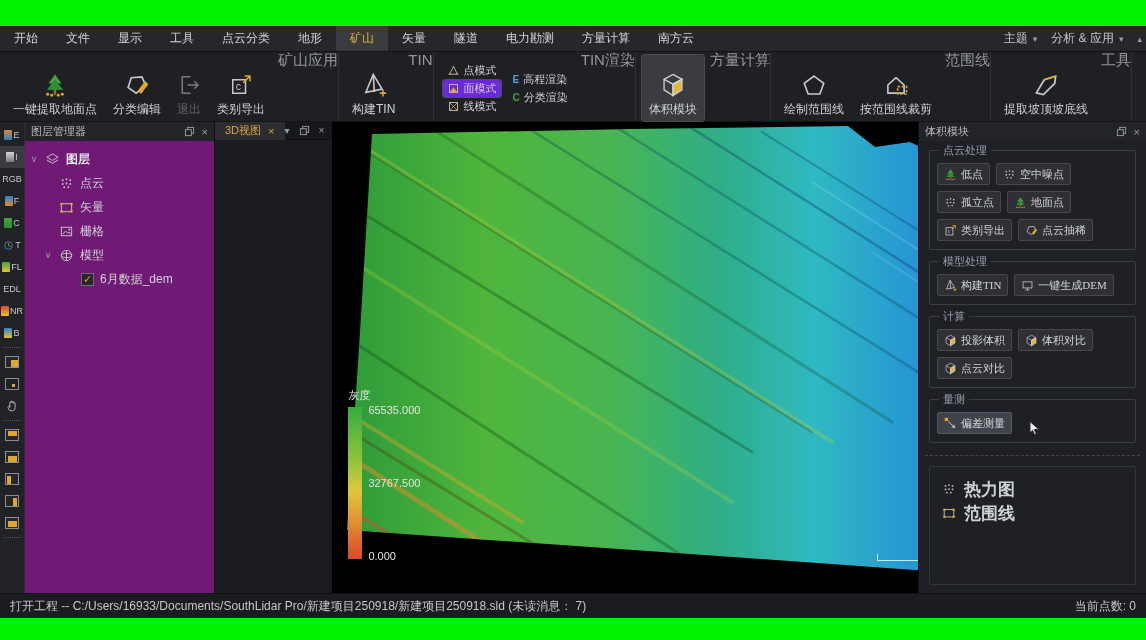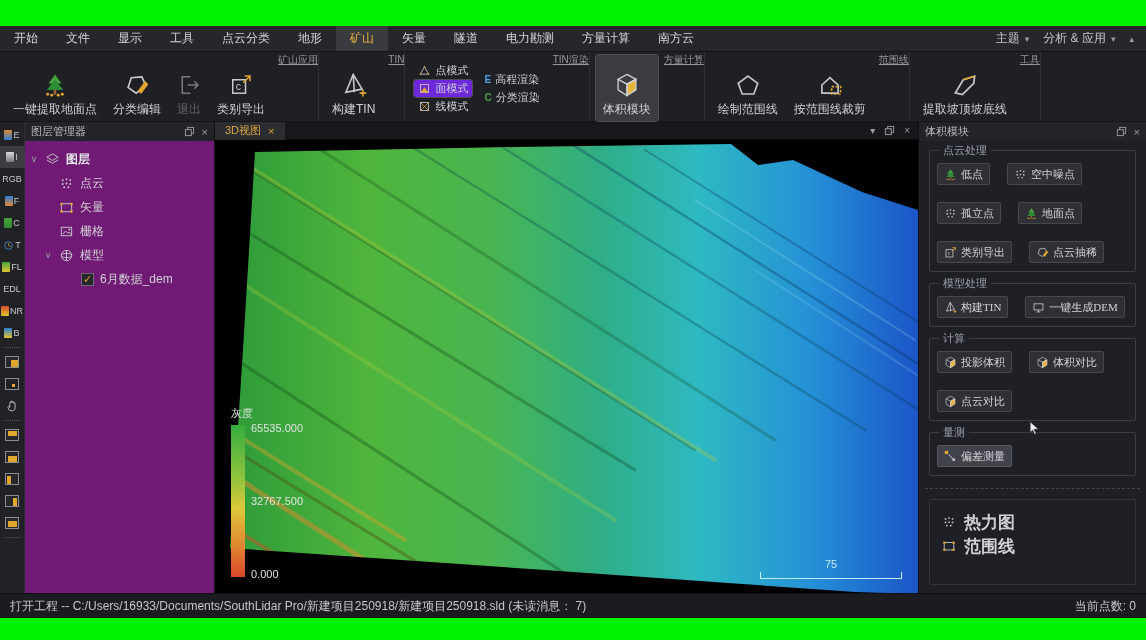--- a/index.html
+++ b/index.html
@@ -8,29 +8,29 @@
   #app { position:relative; width:1146px; height:640px; background:#1b1c20; overflow:hidden; }
 
   .greenbar { width:100%; }
   #green-top { height:26px; }
   #green-bottom { position:absolute; bottom:0; left:0; height:22px; }
 
   
   #menubar { height:26px; background:#26272b; display:flex; align-items:stretch; font-size:12px; border-bottom:1px solid #141518; }
   .menu-item { padding:0 14px; display:flex; align-items:center; color:#d4d6d8; cursor:default; }
   .menu-item.active { background:#3a3b3f; color:#e5b33c; }
-  #menubar-right { margin-left:auto; display:flex; align-items:center; gap:14px; padding-right:12px; color:#c4c6c8; }
+  #menubar-right { margin-left:auto; display:flex; align-items:center; gap:14px; padding-right:4px; color:#c4c6c8; }
   .menu-drop { display:flex; align-items:center; gap:5px; }
   .drop-glyph { font-size:9px; color:#9a9da2; }
 
   
   #ribbon { height:70px; background:#1f2024; display:flex; align-items:stretch; border-bottom:1px solid #141518; }
   .rgroup { display:flex; flex-direction:row; border-right:1px solid #303135; }
   .rgroup-body { flex:1; display:flex; align-items:stretch; padding:3px 6px 0 6px; gap:2px; }
-  .rgroup-label { height:16px; text-align:center; font-size:10px; color:#95979c; line-height:15px;text-decoration:underline; }
+  .rgroup-label { height:16px; text-align:center; font-size:15px; color:#95979c; line-height:15px; }
   .rbtn { display:flex; flex-direction:column; align-items:center; justify-content:flex-end; padding:2px 7px 3px 7px; border-radius:2px; }
   .rbtn .ric { height:32px; display:flex; align-items:center; justify-content:center; }
   .rbtn .rlb { font-size:12px; color:#cfd1d3; white-space:nowrap; }
   .rbtn.disabled .rlb { color:#63656a; }
   .rbtn.active { background:#3a3c42; outline:1px solid #4a4c52; }
   .smallcol { display:flex; flex-direction:column; justify-content:center; gap:1px; padding:0 3px; }
   .sbtn { display:flex; align-items:center; gap:4px; font-size:11px; color:#cfd1d3; padding:1px 4px; border-radius:2px; white-space:nowrap; }
   .sbtn.active { background:#6d28d9; outline:1px solid #4e5056; }
   .icon-letter { font-size:10px; font-weight:bold; color:#4aa0e0; }
   svg.ic { display:block; }
@@ -52,21 +52,21 @@
   .panel-head { height:19px; display:flex; align-items:center; padding:0 6px; font-size:11px; color:#b9bbbe; background:#22242a; }
   .panel-head .ph-title { flex:1; }
   .ph-ico { color:#9a9da2; font-size:11px; margin-left:7px; }
   .tree { padding:6px 4px; font-size:12px; }
   .trow { display:flex; align-items:center; height:24px; gap:6px; color:#d0d2d5; }
   .trow .caret { color:#9a9da2; font-size:9px; width:10px; text-align:center; }
   .trow.root > .tlabel { color:#e8eaec; font-weight:bold; }
   .checkbox { width:13px; height:13px; border:1px solid #6a6d72; background:#26272c; display:flex; align-items:center; justify-content:center; color:#e0a62e; font-size:11px; line-height:11px; }
 
   
-  #center { flex:1; display:flex; flex-direction:column; min-width:0; }
+  #center { flex:1; display:flex; flex-direction:row; min-width:0; }
   #tabbar { height:18px; background:#17181c; display:flex; align-items:center; border-bottom:1px solid #0c0d10; }
   .vtab { height:18px; display:flex; align-items:center; gap:7px; background:#2b2d31; padding:0 10px; font-size:11px; color:#d9a73f; }
   .vtab .tclose { color:#d9a73f; font-size:11px; }
   #tabbar-right { margin-left:auto; display:flex; align-items:center; gap:9px; padding-right:8px; color:#9a9da2; font-size:10px; }
   #viewport { position:relative; flex:1; background:#000; overflow:hidden; }
 
   
   #legend { position:absolute; left:16px; top:266px; font-size:11px; color:#e2e4e0; }
   #legend .ltitle { margin-bottom:4px; color:#dfe2da; }
   #legend-body { display:flex; gap:6px; }
@@ -75,21 +75,21 @@
 
   
   #scalebar { position:absolute; left:545px; top:418px; width:142px; color:#c3ecf0; font-size:11px; text-align:center; }
   #scalebar .sline { margin-top:2px; height:7px; border-bottom:1px solid #c3ecf0; display:flex; justify-content:space-between; }
   #scalebar .stick { width:1px; height:7px; background:#c3ecf0; }
 
   
   #rightpanel { width:228px; background:#1e2026; border-left:1px solid #0f1013; display:flex; flex-direction:column; }
   .groupbox { margin:9px 10px 2px 10px; border:1px solid #3a3d44; border-radius:2px; position:relative; padding:12px 7px 8px 7px;font-family:Liberation Serif, serif; }
   .groupbox .gtitle { position:absolute; top:-8px; left:9px; background:#1e2026; padding:0 4px; font-size:11px; color:#9aa0a8; }
-  .btnrow { display:flex; flex-wrap:wrap; gap:17px; }
+  .btnrow { display:flex; flex-wrap:wrap; gap:6px; }
   .pbtn { display:flex; align-items:center; gap:4px; background:#2e3036; border:1px solid #46484e; border-radius:2px; font-size:11px; color:#d2d4d6; padding:2px 6px; height:22px; white-space:nowrap; }
   .pbtn.active { background:#41434a; border-color:#56585e; }
   .dash-sep { margin:10px 6px 2px 6px; border-top:1px dashed #43454c; }
   .plainbox { margin:8px 10px; border:1px solid #33353c; border-radius:2px; padding:10px 12px; flex:1; }
   .plain-item { display:flex; align-items:center; gap:8px; font-size:17px; color:#cfd2d5; height:24px;font-weight:bold; }
 
   
   #statusbar { position:absolute; left:0; right:0; bottom:22px; height:25px; background:#1b1c20; border-top:1px solid #101114; display:flex; align-items:center; font-size:12px; color:#c4c6c8; padding:0 10px; }
   #status-right { margin-left:auto; }
 

